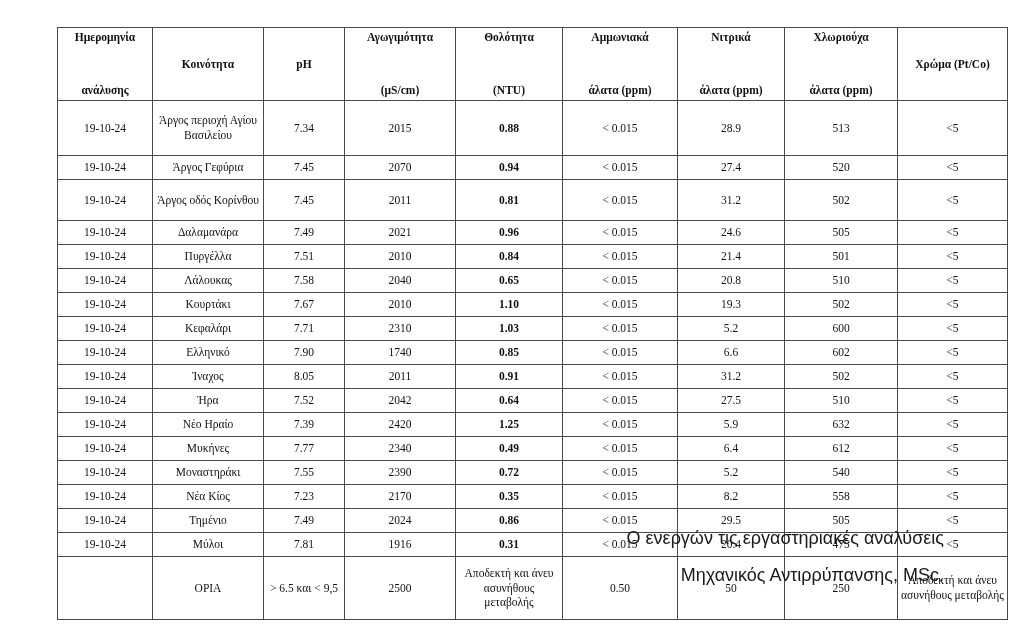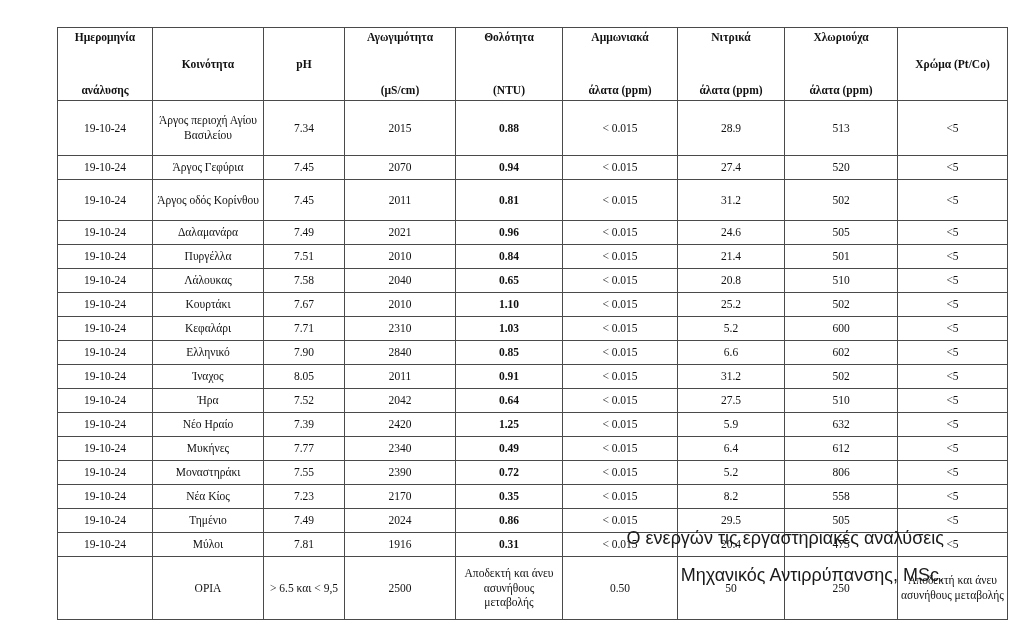--- a/index.html
+++ b/index.html
@@ -199,40 +199,40 @@
             <td class="col-chl">510</td>
             <td class="col-color">&lt;5</td>
           </tr>
           <tr>
             <td class="col-date">19-10-24</td>
             <td class="col-comm comm">Κουρτάκι</td>
             <td class="col-ph">7.67</td>
             <td class="col-cond">2010</td>
             <td class="col-turb">1.10</td>
             <td class="col-amm">&lt; 0.015</td>
-            <td class="col-nit">25.2</td>
+            <td class="col-nit">19.3</td>
             <td class="col-chl">502</td>
             <td class="col-color">&lt;5</td>
           </tr>
           <tr>
             <td class="col-date">19-10-24</td>
             <td class="col-comm comm">Κεφαλάρι</td>
             <td class="col-ph">7.71</td>
             <td class="col-cond">2310</td>
             <td class="col-turb">1.03</td>
             <td class="col-amm">&lt; 0.015</td>
             <td class="col-nit">5.2</td>
             <td class="col-chl">600</td>
             <td class="col-color">&lt;5</td>
           </tr>
           <tr>
             <td class="col-date">19-10-24</td>
             <td class="col-comm comm">Ελληνικό</td>
             <td class="col-ph">7.90</td>
-            <td class="col-cond">2840</td>
+            <td class="col-cond">1740</td>
             <td class="col-turb">0.85</td>
             <td class="col-amm">&lt; 0.015</td>
             <td class="col-nit">6.6</td>
             <td class="col-chl">602</td>
             <td class="col-color">&lt;5</td>
           </tr>
           <tr>
             <td class="col-date">19-10-24</td>
             <td class="col-comm comm">Ίναχος</td>
             <td class="col-ph">8.05</td>
@@ -277,21 +277,21 @@
             <td class="col-color">&lt;5</td>
           </tr>
           <tr>
             <td class="col-date">19-10-24</td>
             <td class="col-comm comm">Μοναστηράκι</td>
             <td class="col-ph">7.55</td>
             <td class="col-cond">2390</td>
             <td class="col-turb">0.72</td>
             <td class="col-amm">&lt; 0.015</td>
             <td class="col-nit">5.2</td>
-            <td class="col-chl">806</td>
+            <td class="col-chl">540</td>
             <td class="col-color">&lt;5</td>
           </tr>
           <tr>
             <td class="col-date">19-10-24</td>
             <td class="col-comm comm">Νέα Κίος</td>
             <td class="col-ph">7.23</td>
             <td class="col-cond">2170</td>
             <td class="col-turb">0.35</td>
             <td class="col-amm">&lt; 0.015</td>
             <td class="col-nit">8.2</td>

